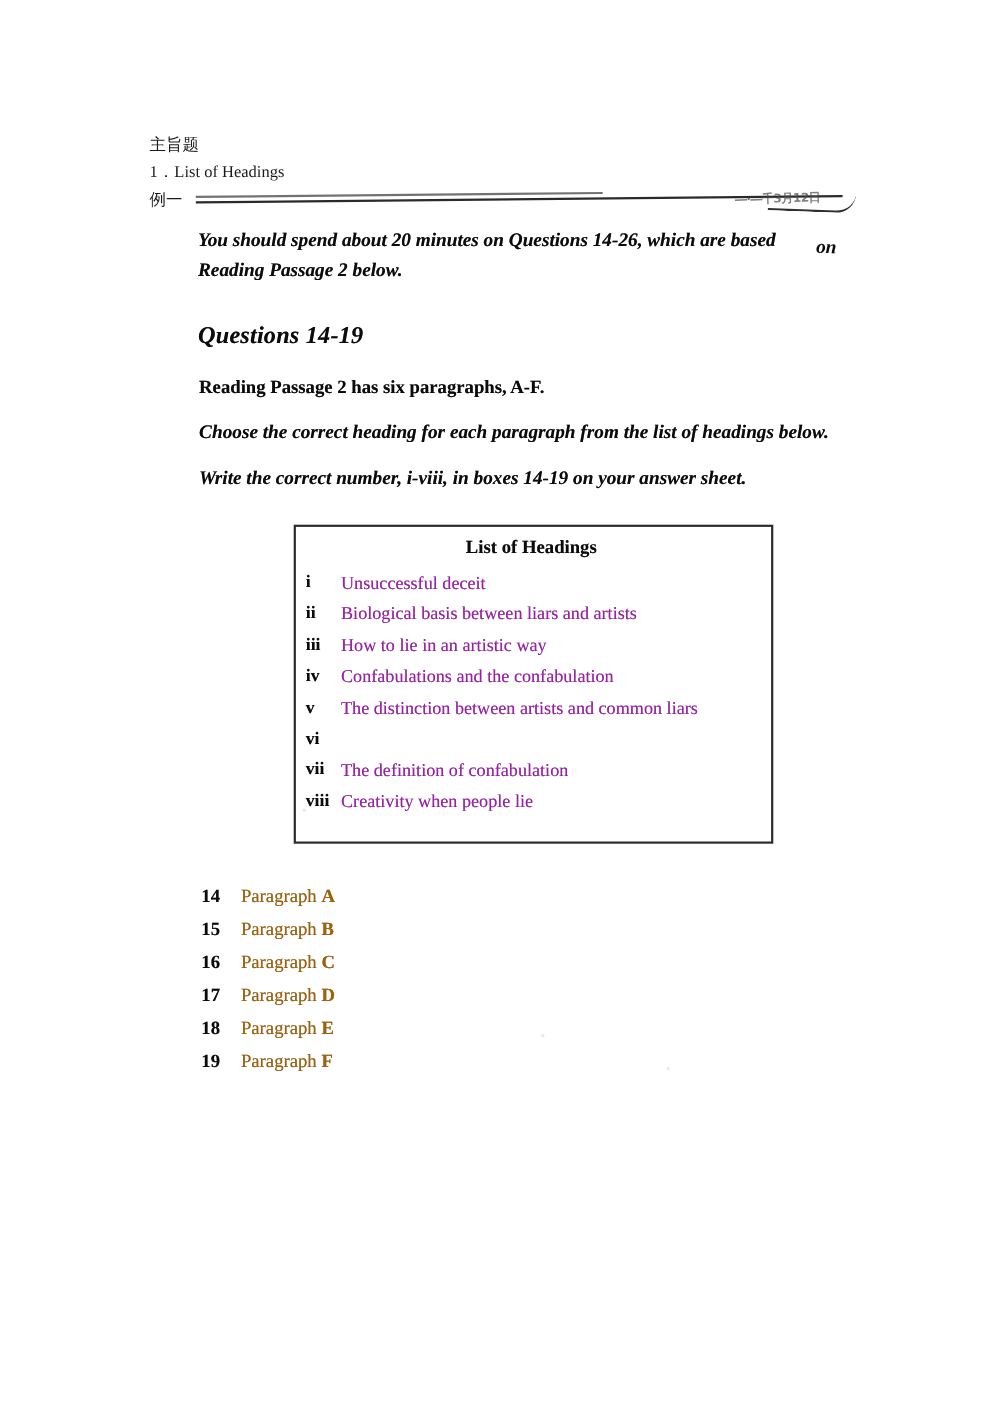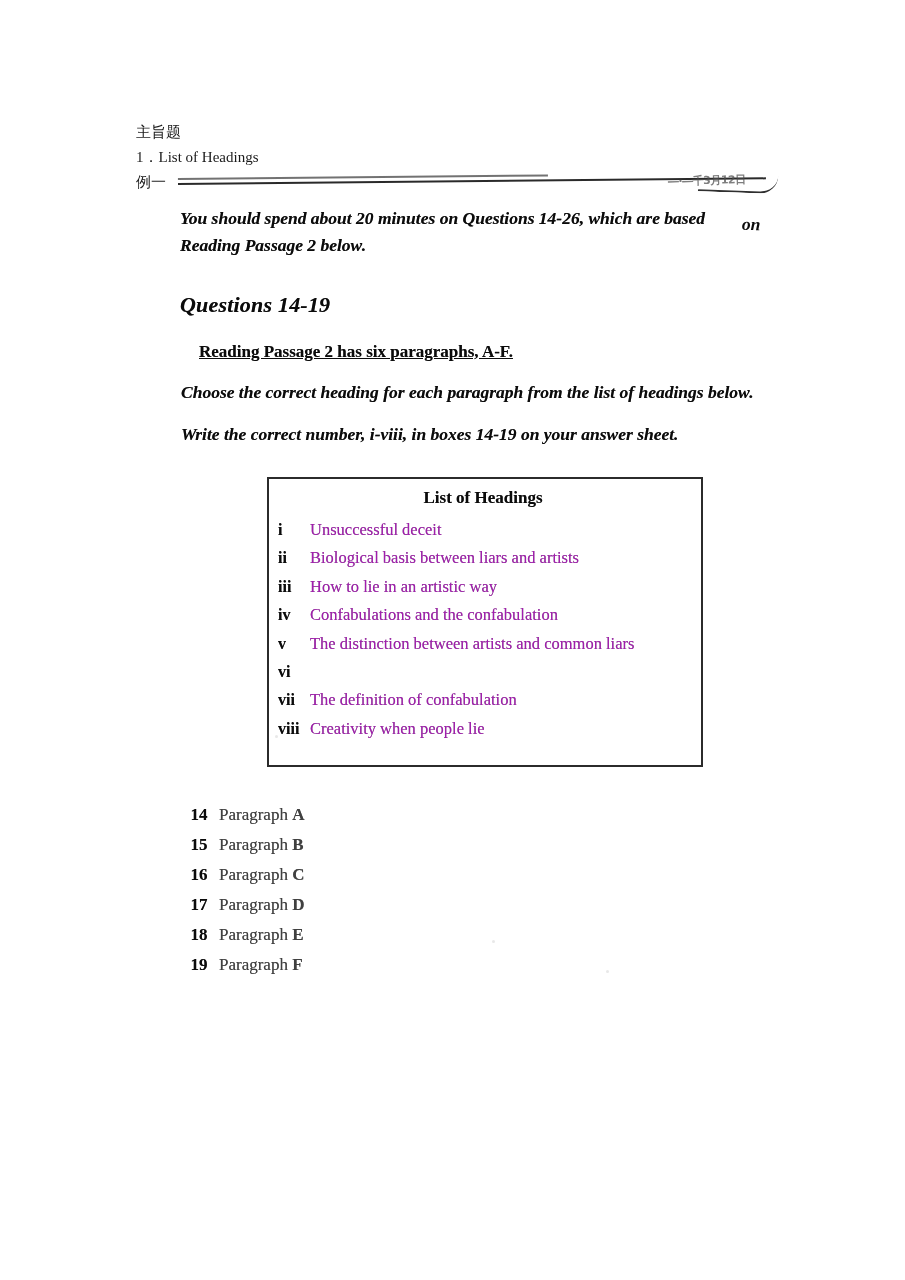--- a/index.html
+++ b/index.html
@@ -110,21 +110,21 @@
   .qhead {
     font-style: italic;
     font-weight: bold;
     font-size: 22px;
     letter-spacing: .2px;
   }
 
   .l-intro1 { left: 180px; top: 208px; }
   .l-intro2 { left: 180px; top: 235px; }
   .l-qhead  { left: 180px; top: 292px; }
-  .l-six    { left: 199px; top: 342px; text-decoration: underline; }
+  .l-six    { left: 181px; top: 342px; }
   .l-choose { left: 181px; top: 382px; }
   .l-write  { left: 181px; top: 424px; }
 
   
   .drift-on {
     position: absolute;
     left: 742px;
     top: 214px;
     font-style: italic;
     font-weight: bold;
@@ -183,42 +183,41 @@
     color: #a21caf;
     text-shadow: 0 0 0.5px rgba(0,0,0,.45);
   }
 
   
   .question-list {
     position: absolute;
     left: 183px;
     top: 800px;
     width: 300px;
-    text-align: center;
   }
   .question-row {
     position: relative;
     height: 30px;
     line-height: 30px;
     white-space: nowrap;
   }
   .q-num {
     position: absolute;
     left: 0;
     width: 32px;
     font-weight: bold;
     font-size: 17px;
     color: #0b0b0b;
     text-shadow: 0 0 0.6px rgba(0,0,0,.5);
   }
   .q-label {
     position: absolute;
     left: 36px;
     font-size: 17px;
-    color: #404040;
+    color: #a16207;
     text-shadow: 0 0 0.5px rgba(0,0,0,.45);
   }
   .q-letter {
     font-weight: bold;
   }
 
   
   .ghost {
     position: absolute;
     font-size: 13px;

